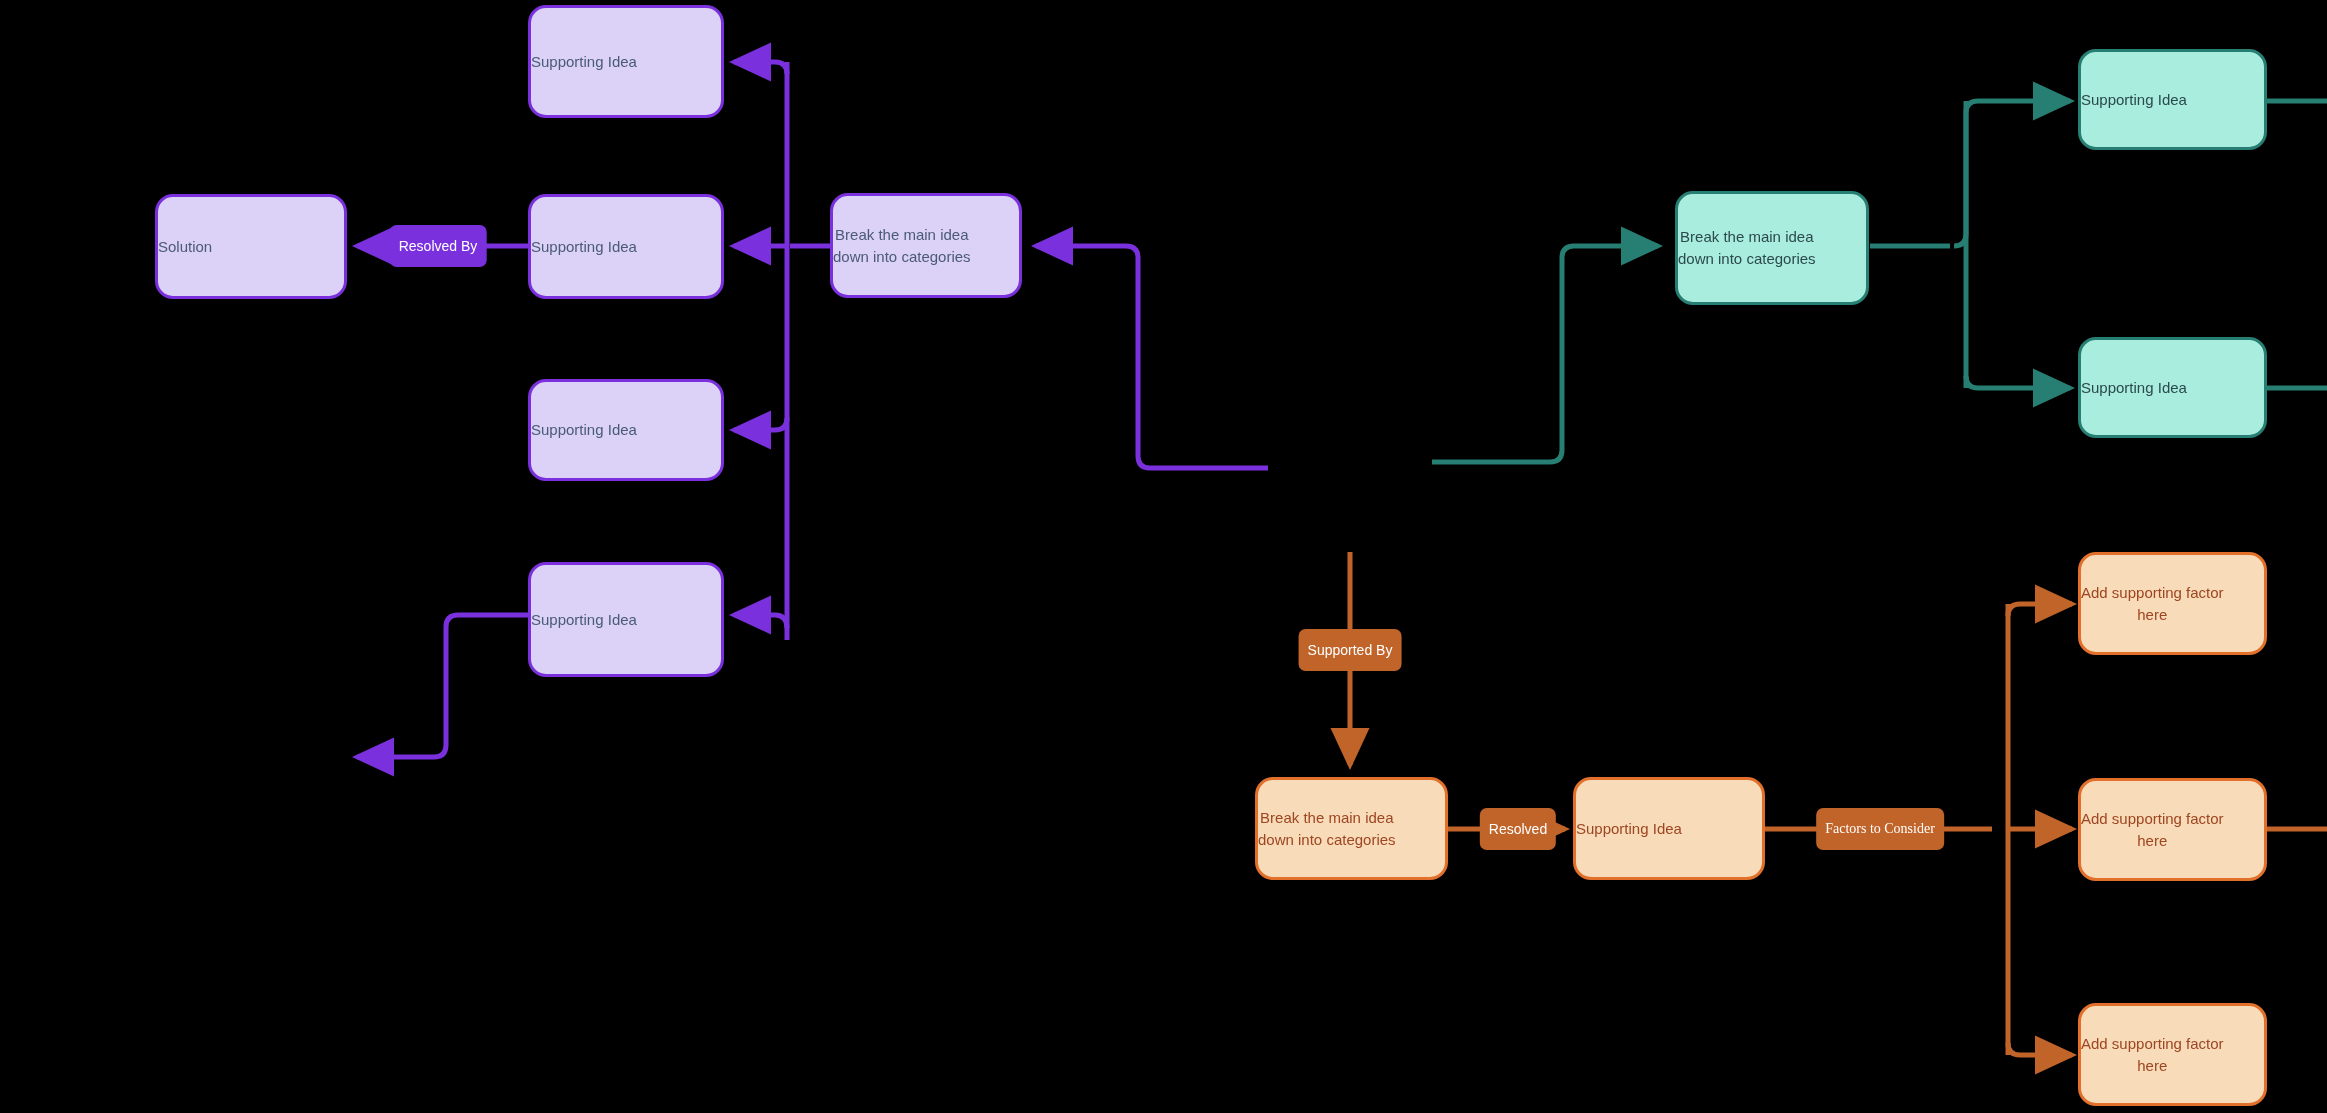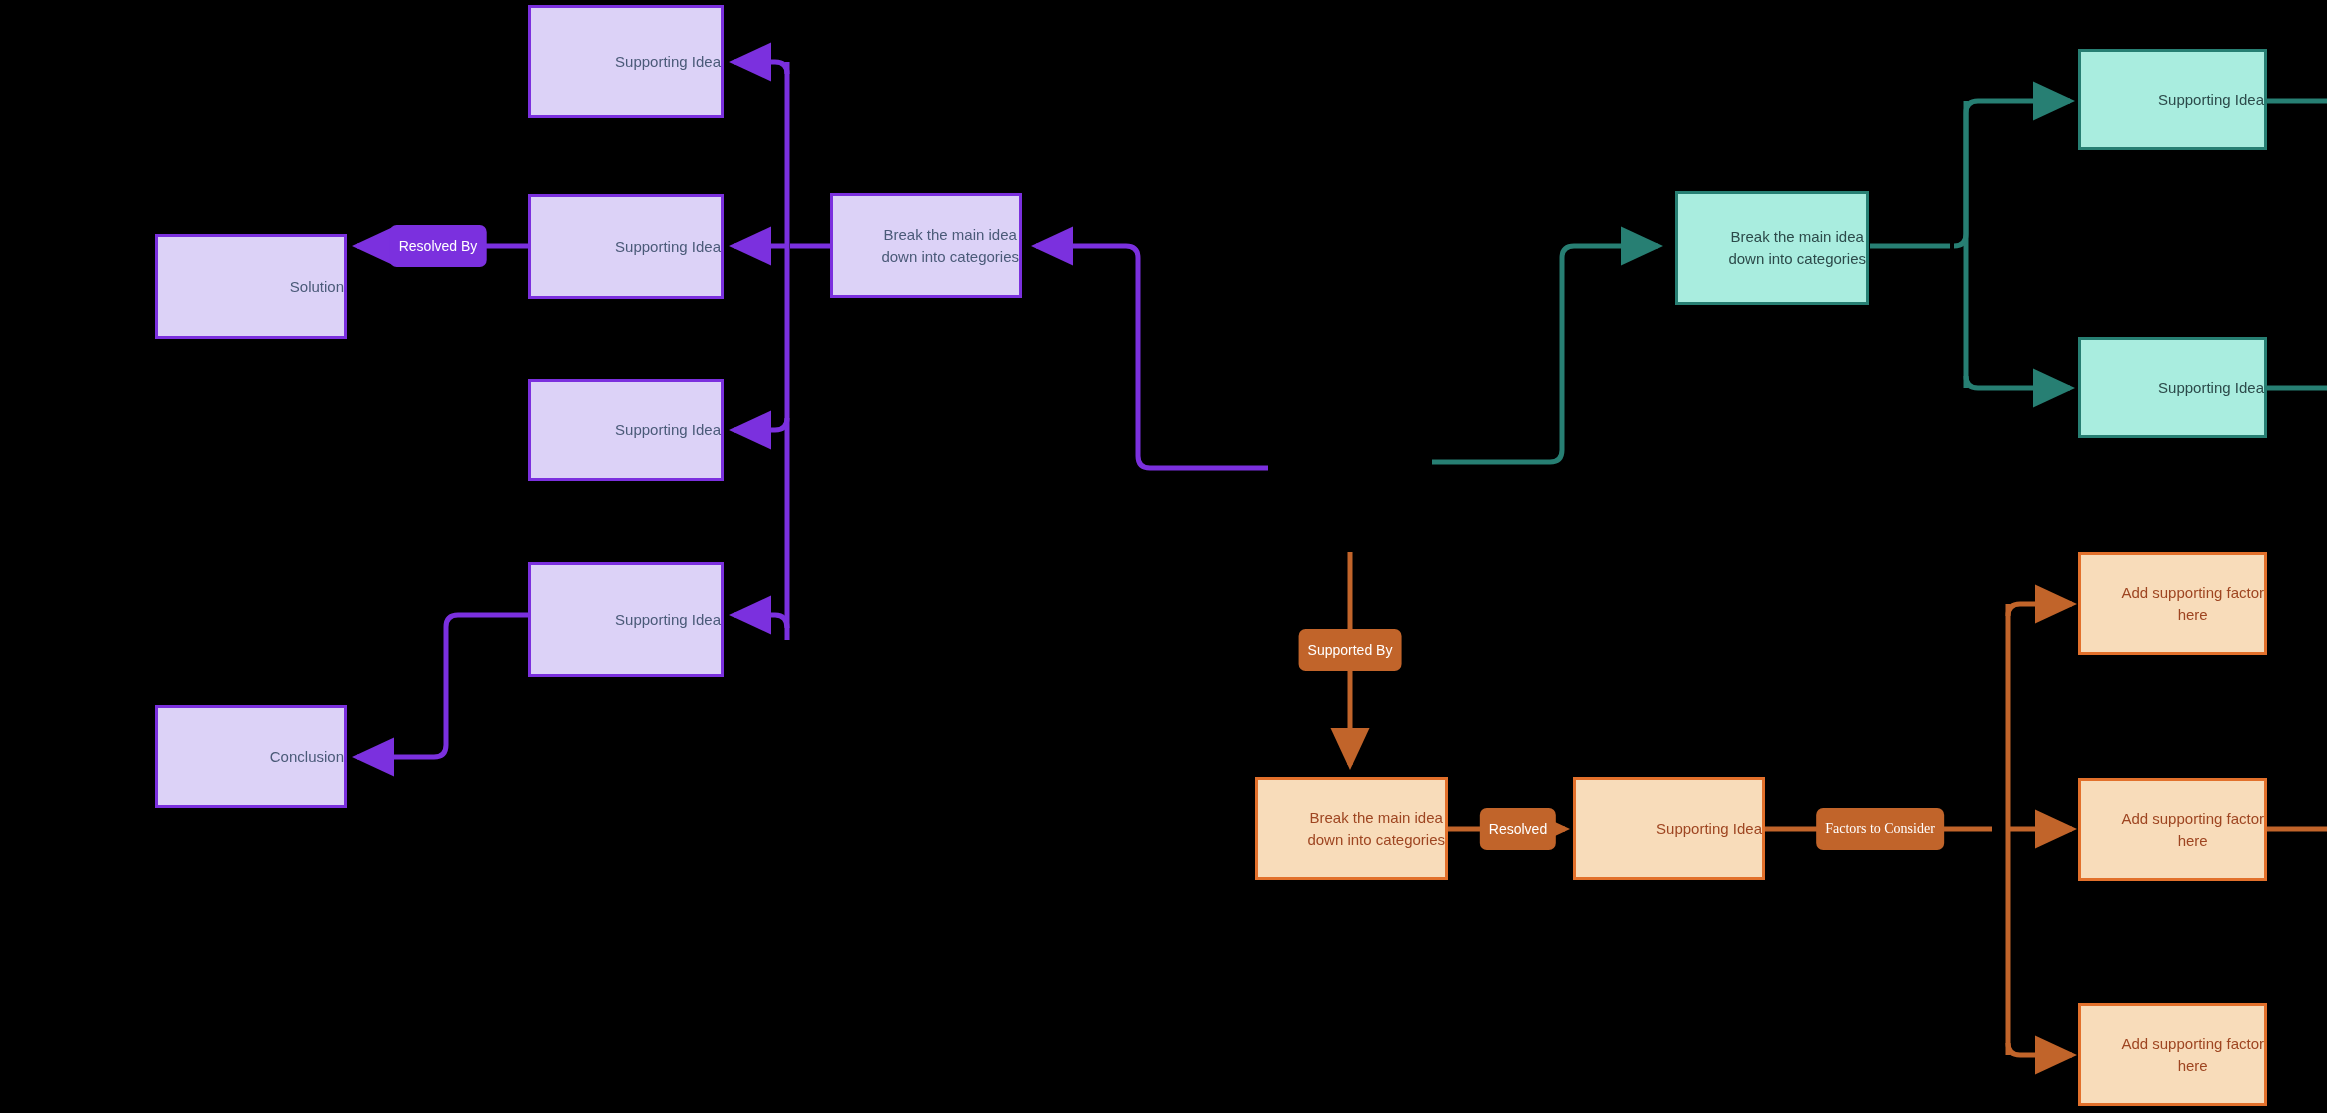--- a/index.html
+++ b/index.html
@@ -20,25 +20,26 @@
     left: 0; top: 0;
     width: 2327px;
     height: 1113px;
     pointer-events: none;
   }
   .node {
     position: absolute;
     box-sizing: border-box;
     display: flex;
     align-items: center;
-    justify-content: flex-end;
+    justify-content: flex-start;
     text-align: center;
     line-height: 1.45;
     white-space: pre-line;
     border-style: solid;
+    border-radius: 18px;
   }
   
   .n-purple {
     background: #DCD2F7;
     border-color: #7B30DE;
     border-width: 3px;
     color: #4A5A78;
     font-size: 15px;
   }
   
@@ -162,27 +163,24 @@
   </div>
 
   <div class="node n-purple" style="left:528px; top:379px; width:196px; height:102px;">
     <span>Supporting Idea</span>
   </div>
 
   <div class="node n-purple" style="left:528px; top:562px; width:196px; height:115px;">
     <span>Supporting Idea</span>
   </div>
 
-  <div class="node n-purple" style="left:155px; top:194px; width:192px; height:105px;margin-top:40px;">
+  <div class="node n-purple" style="left:155px; top:194px; width:192px; height:105px;">
     <span>Solution</span>
   </div>
 
-  <div class="node n-purple" style="left:155px; top:705px; width:192px; height:103px;">
-    <span>Conclusion</span>
-  </div>
 
   <div class="node n-teal" style="left:1675px; top:191px; width:194px; height:114px;">
     <span>Break the main idea
 down into categories</span>
   </div>
 
   <div class="node n-teal" style="left:2078px; top:49px; width:189px; height:101px;">
     <span>Supporting Idea</span>
   </div>
 

